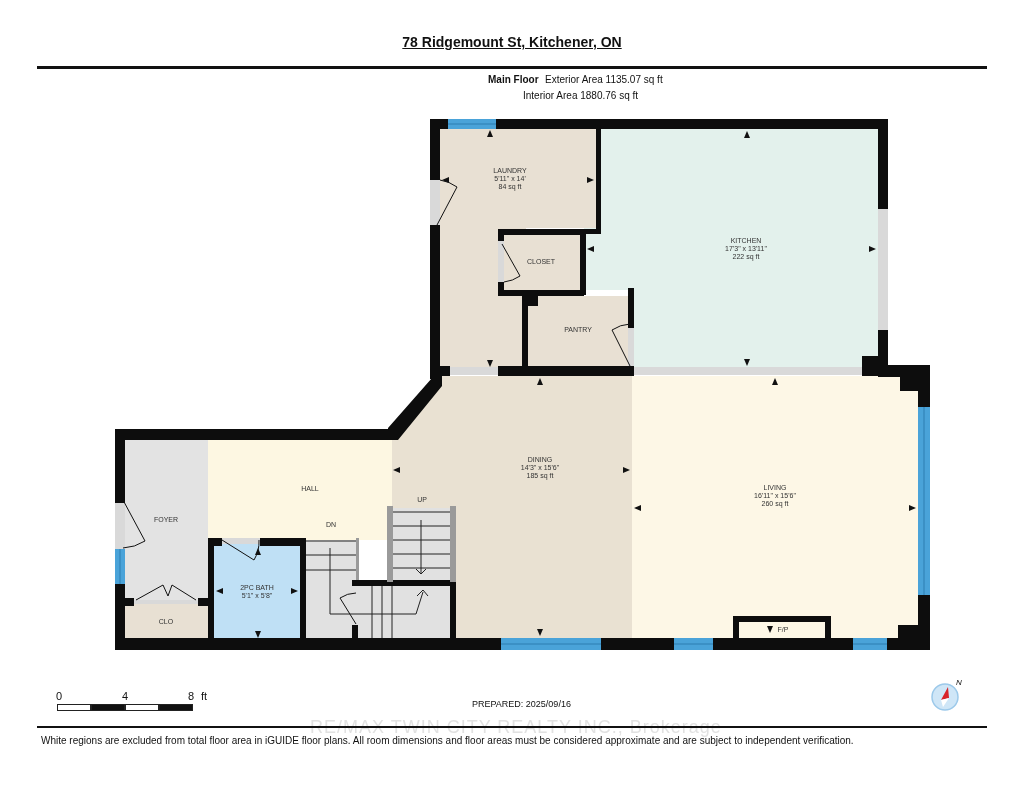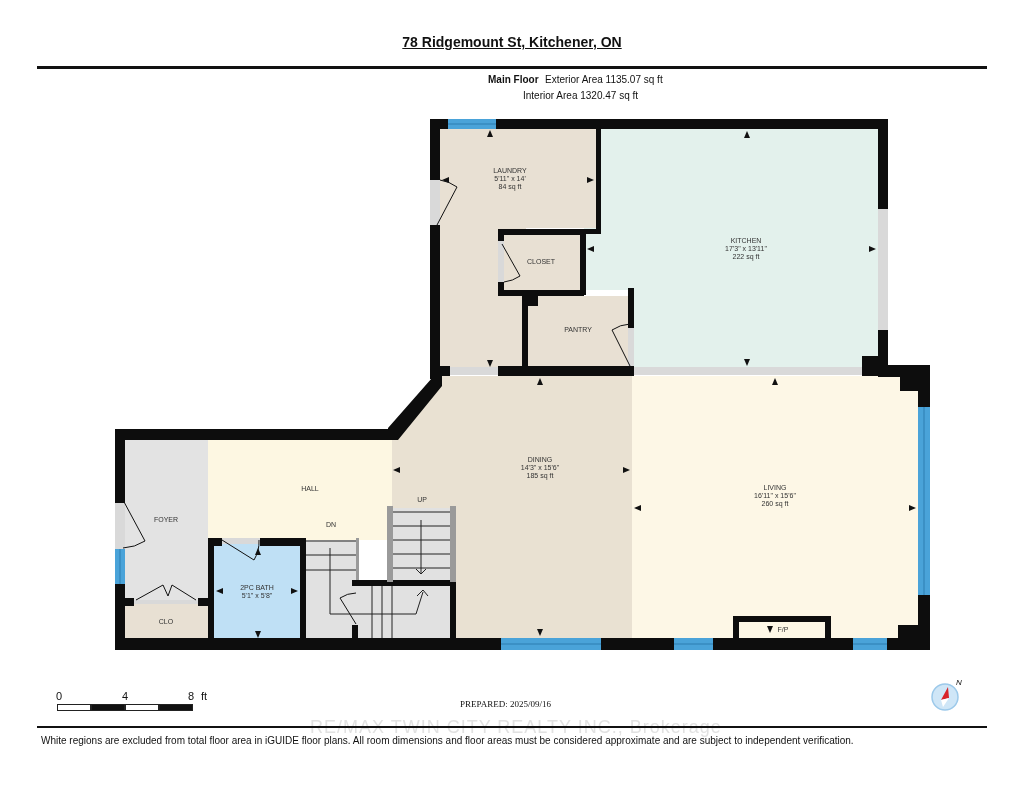--- a/index.html
+++ b/index.html
@@ -8,36 +8,36 @@
   .rule-top{position:absolute;left:37px;width:950px;top:66px;height:3px;background:#111;}
   .area-block{position:absolute;left:462px;top:72px;font-size:10px;line-height:16px;}
   .area-block .lbl{position:absolute;left:0;top:0;font-weight:bold;white-space:nowrap;margin-left:26px;}
   .area-block .ext{position:absolute;left:61px;top:0;white-space:nowrap;margin-left:22px;}
   .area-block .int{position:absolute;left:61px;top:16px;white-space:nowrap;}
   svg.plan{position:absolute;left:0;top:0;}
   .room-label{font-family:"Liberation Sans",sans-serif;font-size:7px;fill:#333;text-anchor:middle;}
   .scale{position:absolute;left:56px;top:690px;}
   .scale .t{position:absolute;top:0;font-size:11px;}
   .scale .bar{position:absolute;top:14px;height:5px;border:1px solid #222;}
-  .prepared{position:absolute;left:460px;top:699px;font-size:9px;font-family:Liberation Serif, serif;}
+  .prepared{position:absolute;left:472px;top:699px;font-size:9px;}
   .rule-bot{position:absolute;left:37px;width:950px;top:726px;height:2px;background:#111;}
   .watermark{position:absolute;left:310px;top:717px;font-size:18px;color:rgba(200,200,200,0.55);letter-spacing:1px;white-space:nowrap;}
   .disclaimer{position:absolute;left:41px;top:735px;font-size:10px;white-space:nowrap;}
   .compass{position:absolute;left:929px;top:677px;}
 </style>
 </head>
 <body>
 
 <div class="title">78 Ridgemount St, Kitchener, ON</div>
 <div class="rule-top"></div>
 
 <div class="area-block">
   <span class="lbl">Main Floor</span>
   <span class="ext">Exterior Area 1135.07 sq ft</span>
-  <span class="int">Interior Area 1320.47 sq ft</span>
+  <span class="int">Interior Area 1880.76 sq ft</span>
 </div>
 
 <svg class="plan" width="1024" height="791" viewBox="0 0 1024 791">
 
   <g>
 
     <rect x="440" y="128" width="156" height="100" fill="#e8e0d3"></rect>
     <rect x="440" y="228" width="86" height="142" fill="#e8e0d3"></rect>
 
     <rect x="502" y="235" width="78" height="55" fill="#e8e0d3"></rect>

